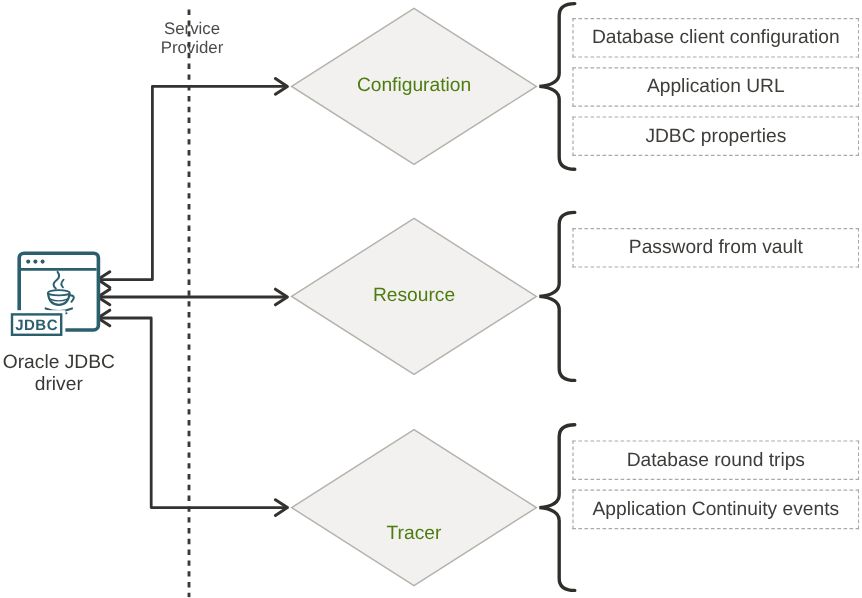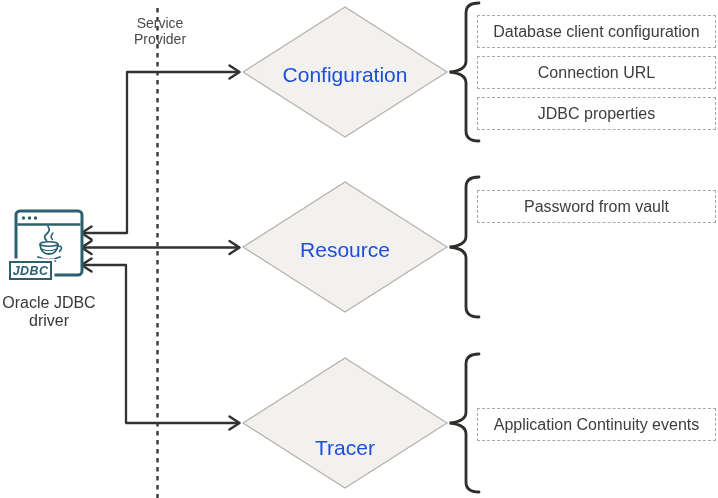--- a/index.html
+++ b/index.html
@@ -9,42 +9,42 @@
   }
   .stage svg.bg { position:absolute; left:0; top:0; width:718px; height:498px; }
 
   .sp-label {
     position:absolute; left:108px; top:15px; width:104px;
     text-align:center; font-size:14px; line-height:16px; color:#4b4a47;
   }
 
   .diamond-label {
     position:absolute; left:245px; width:200px; text-align:center;
-    font-size:21px; color:#1d4ed8;
+    font-size:16px; color:#4d7c0f;
   }
   .diamond-label.g0 { top:63px; }
   .diamond-label.g1 { top:238px; }
   .diamond-label.g2 { top:436px; }
 
   .item-box {
     position:absolute; left:477px; width:237px; height:31px;
     border:1px dashed #a9a9a9; background:#ffffff;
     display:flex; align-items:center; justify-content:center;
     font-size:16px; color:#3f3d3a; white-space:nowrap;
   }
   .b00 { top:15px; }  .b01 { top:56px; }  .b02 { top:97px; }
   .b10 { top:190px; } .b11 { top:231px; } .b12 { top:272px; }
   .b20 { top:367px; } .b21 { top:408px; } .b22 { top:449px; }
 
   .jdbc-badge {
     position:absolute; left:9px; top:261px; width:39px; height:15px;
     background:#ffffff; border:2.5px solid #2c5f6e;
     box-shadow:0 0 0 2.5px #ffffff;
     color:#2c5f6e; font-weight:bold; font-size:12.5px; letter-spacing:0.4px;
-    display:flex; align-items:center; justify-content:center;font-style:italic;
+    display:flex; align-items:center; justify-content:center;
   }
 
   .driver-caption {
     position:absolute; left:-2px; top:294px; width:102px;
     text-align:center; font-size:16px; line-height:17.5px; color:#3a3835;
   }
 </style>
 </head>
 <body>
 
@@ -118,20 +118,21 @@
   <div class="driver-caption">
     <div>Oracle JDBC</div>
     <div>driver</div>
   </div>
 
   <div class="diamond-label g0">Configuration</div>
   <div class="diamond-label g1">Resource</div>
   <div class="diamond-label g2">Tracer</div>
 
   <div class="item-box b00">Database client configuration</div>
-  <div class="item-box b01">Connection URL</div>
+  <div class="item-box b01">Application URL</div>
   <div class="item-box b02">JDBC properties</div>
 
   <div class="item-box b10">Password from vault</div>
 
+  <div class="item-box b20">Database round trips</div>
   <div class="item-box b21">Application Continuity events</div>
 
 </div>
 
 </body></html>

